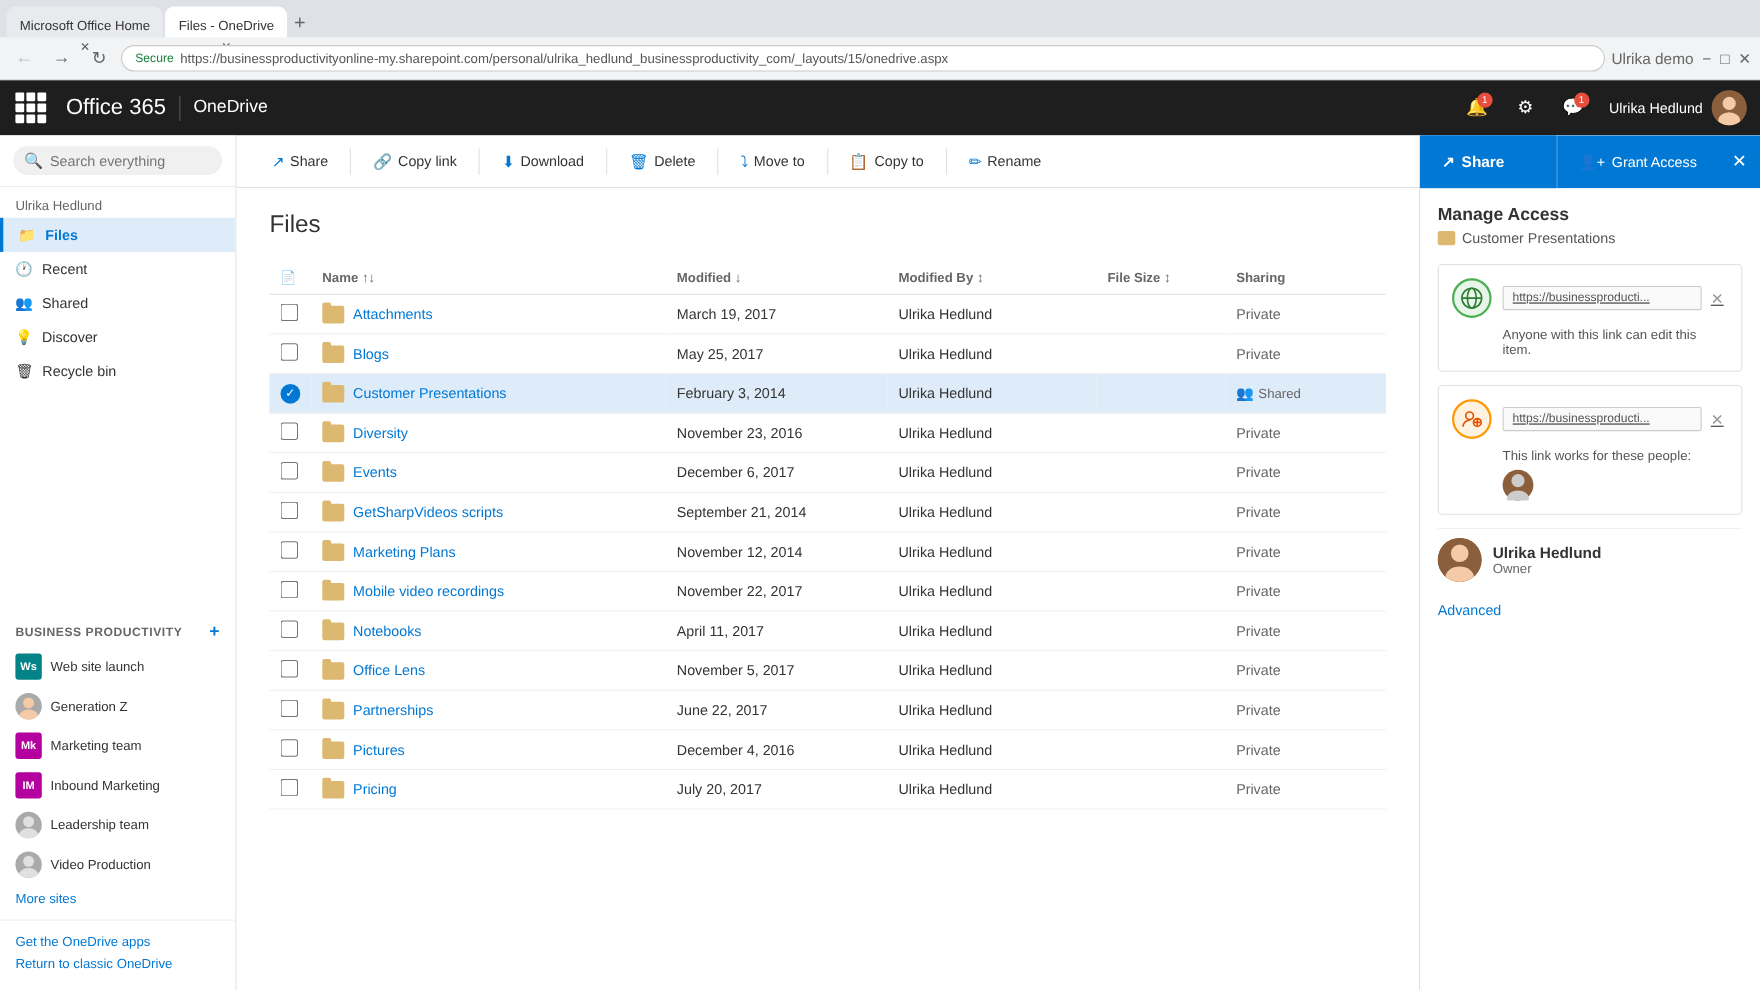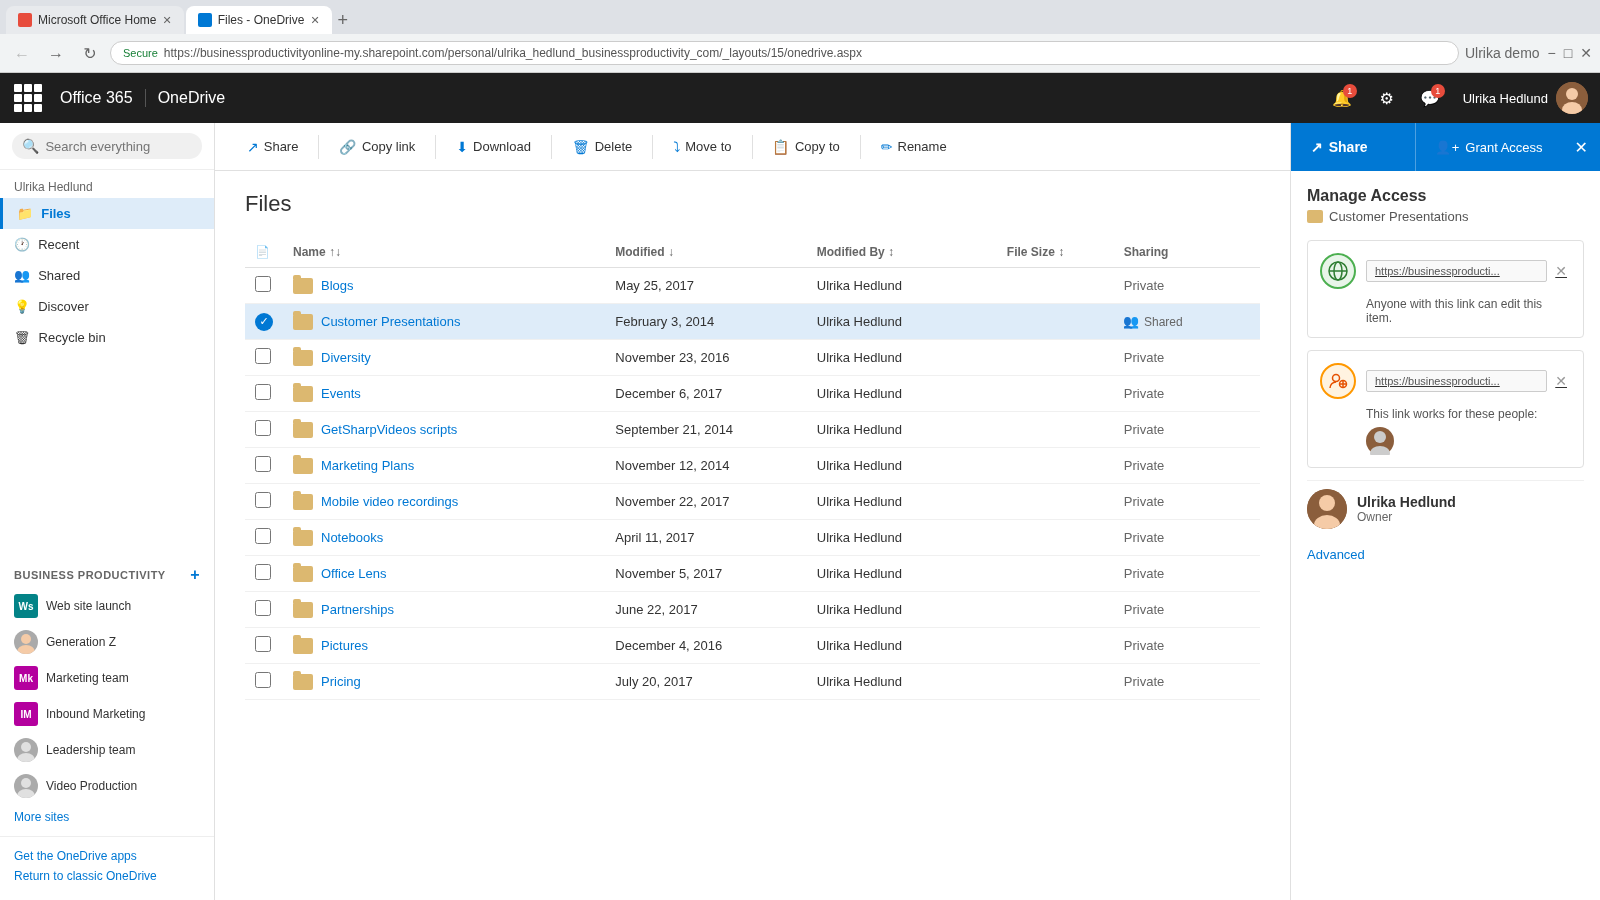--- a/index.html
+++ b/index.html
@@ -1,21 +1,21 @@
 <!DOCTYPE html>
 <html><head>
   <meta charset="utf-8">
   <style>
     * { box-sizing: border-box; margin: 0; padding: 0; }
     body { font-family: 'Segoe UI', Tahoma, Geneva, Verdana, sans-serif; font-size: 14px; color: #333; background: #fff; overflow: hidden; }
 
     
     .browser-chrome { background: #f1f3f4; border-bottom: 1px solid #ccc; }
     .browser-tabs { display: flex; align-items: center; background: #dee1e6; padding: 6px 6px 0; height: 34px; }
-    .browser-tab { display: flex; align-items: center; background: #fff; border-radius: 8px 8px 0 0; padding: 4px 12px; font-size: 12px; height: 28px; margin-right: 2px; gap: 6px; }
+    .browser-tab { display: flex; align-items: center; background: #fff; border-radius: 8px 8px 0 0; padding: 4px 12px; font-size: 12px; height: 28px; margin-right: 2px; gap: 6px; flex-direction: column; }
     .browser-tab.inactive { background: #e8eaed; }
     .browser-tab-favicon { width: 14px; height: 14px; background: #e74c3c; border-radius: 2px; display: inline-block; }
     .browser-tab-favicon.onedrive { background: #0078d4; }
     .browser-tab-close { color: #666; font-size: 11px; cursor: pointer; }
     .browser-tab-new { background: none; border: none; color: #666; font-size: 18px; cursor: pointer; margin-left: 4px; }
     .browser-addressbar { display: flex; align-items: center; padding: 4px 8px; gap: 6px; height: 38px; background: #f1f3f4; }
     .browser-nav-btn { background: none; border: none; color: #666; font-size: 16px; cursor: pointer; width: 28px; height: 28px; border-radius: 50%; display: flex; align-items: center; justify-content: center; }
     .browser-nav-btn.disabled { color: #bbb; cursor: default; }
     .browser-address-box { flex: 1; display: flex; align-items: center; background: #fff; border: 1px solid #ccc; border-radius: 20px; padding: 4px 12px; gap: 6px; font-size: 12px; }
     .browser-address-secure { color: #188038; font-size: 11px; }
@@ -24,21 +24,21 @@
 
     
     .app-wrapper { display: flex; flex-direction: column; height: calc(900px - 72px); }
 
     
     .top-nav { background: #1e1e1e; height: 50px; display: flex; align-items: center; padding: 0 12px; gap: 16px; flex-shrink: 0; }
     .top-nav-grid { width: 32px; height: 32px; display: flex; align-items: center; justify-content: center; cursor: pointer; }
     .grid-icon { display: grid; grid-template-columns: repeat(3,8px); grid-template-rows: repeat(3,8px); gap: 2px; }
     .grid-dot { background: #fff; border-radius: 1px; }
     .top-nav-brand { display: flex; align-items: center; gap: 0; color: #fff; }
-    .top-nav-office { font-size: 16px; font-weight: 300; padding-right: 12px; border-right: 1px solid #555; }
+    .top-nav-office { font-size: 20px; font-weight: 300; padding-right: 12px; border-right: 1px solid #555; }
     .top-nav-onedrive { font-size: 16px; font-weight: 300; padding-left: 12px; }
     .top-nav-spacer { flex: 1; }
     .top-nav-icons { display: flex; align-items: center; gap: 12px; }
     .top-nav-icon { color: #fff; font-size: 16px; cursor: pointer; position: relative; width: 32px; height: 32px; display: flex; align-items: center; justify-content: center; }
     .badge { position: absolute; top: 2px; right: 2px; background: #e74c3c; color: #fff; border-radius: 50%; width: 14px; height: 14px; font-size: 9px; display: flex; align-items: center; justify-content: center; }
     .top-nav-user { display: flex; align-items: center; gap: 8px; color: #fff; cursor: pointer; }
     .user-avatar { width: 32px; height: 32px; border-radius: 50%; background: #8b5e3c; display: flex; align-items: center; justify-content: center; color: #fff; font-size: 13px; overflow: hidden; }
 
     
     .app-body { display: flex; flex: 1; overflow: hidden; }
@@ -353,20 +353,34 @@
                 <th class="col-size">
                   <span>File Size</span>
                   <span> ↕</span>
                 </th>
                 <th class="col-sharing">
                   <span>Sharing</span>
                 </th>
               </tr>
             </thead>
             <tbody id="file-tbody">
+            <tr>
+                  <td class="checkbox-cell"><input type="checkbox" class="row-checkbox" style=""></td>
+                  <td>
+                    <div class="file-row-name">
+                      <div class="folder-icon"></div>
+                      <span style="cursor:pointer; color:#0078d4;">Attachments</span>
+                      <span class="more-btn">···</span>
+                    </div>
+                  </td>
+                  <td><span>March 19, 2017</span></td>
+                  <td><span>Ulrika Hedlund</span></td>
+                  <td><span></span></td>
+                  <td><span style="color:#666;">Private</span></td>
+                </tr>
                 <tr>
                   <td class="checkbox-cell"><input type="checkbox" class="row-checkbox" style=""></td>
                   <td>
                     <div class="file-row-name">
                       <div class="folder-icon"></div>
                       <span style="cursor:pointer; color:#0078d4;">Blogs</span>
                       <span class="more-btn">···</span>
                     </div>
                   </td>
                   <td><span>May 25, 2017</span></td>

